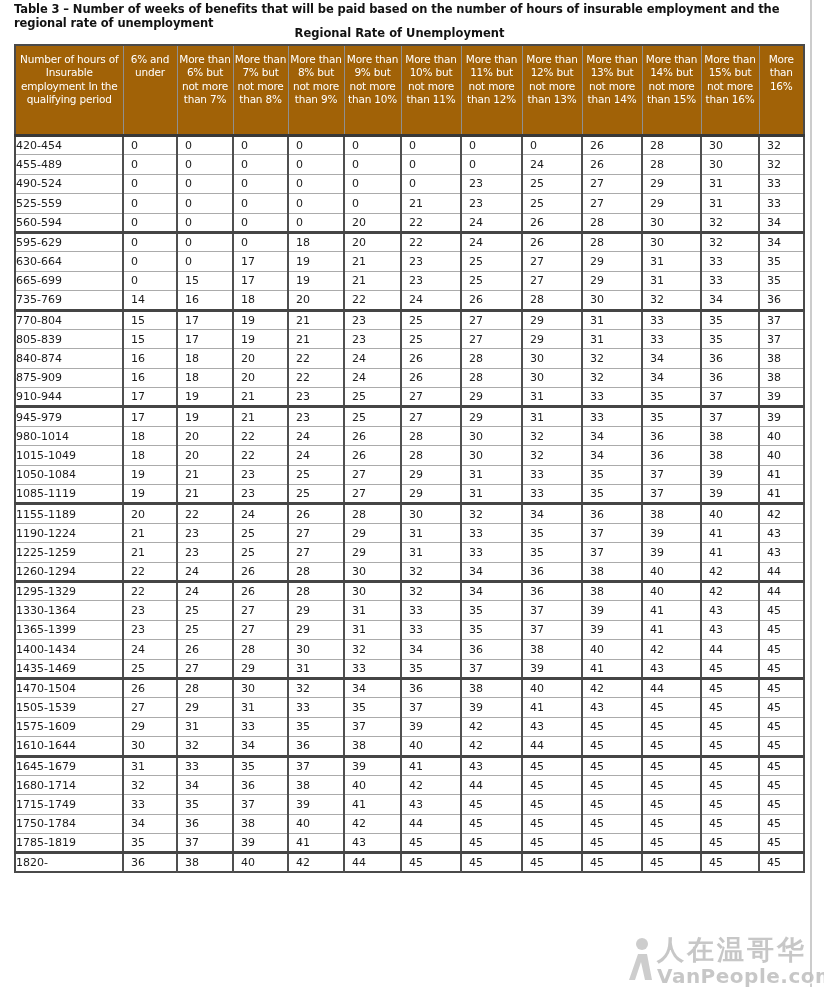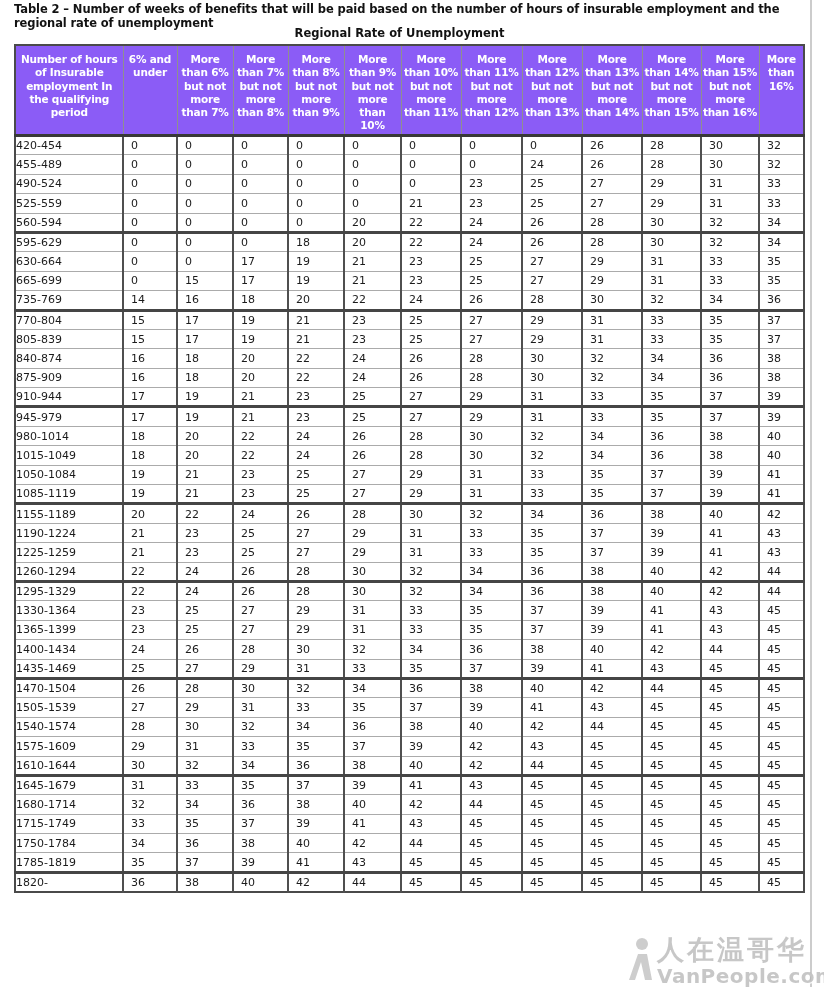--- a/index.html
+++ b/index.html
@@ -14,22 +14,22 @@
   .table-caption{
     position:absolute;left:4px;top:26px;width:791px;text-align:center;
     font-size:11.5px;font-weight:bold;color:#121212;
   }
   table.benefits{
     position:absolute;left:14px;top:44px;
     border-collapse:collapse;table-layout:fixed;
     border:2px solid #4a4a4a;
   }
   thead th{
-    background:#8b5cf6;color:#ffffff;
-    font-size:10.5px;font-weight:bold;line-height:13.3px;letter-spacing:-0.2px;
+    background:#a16207;color:#ffffff;
+    font-size:10.5px;font-weight:normal;line-height:13.3px;letter-spacing:-0.2px;
     padding:7px 1px 0 1px;height:81px;vertical-align:top;text-align:center;
     border-left:1px solid #8f8f8f;border-bottom:3px solid #383838;
   }
   thead th:first-child{border-left:none;}
   tbody th,tbody td{
     background:#ffffff;color:#1b1b1b;
     font-size:11px;font-weight:normal;text-align:left;vertical-align:middle;
     height:19.4px;padding:0 1px 0 7px;box-sizing:border-box;
     border-left:2px solid #4f4f4f;border-bottom:1px solid #ababab;
   }
@@ -48,21 +48,21 @@
   }
   .watermark .wm-row{display:flex;align-items:flex-start;}
   .watermark .wm-logo{width:30px;height:46px;flex:0 0 30px;margin-right:2px;}
   .watermark .wm-texts{flex:1;}
   .watermark .wm-cn{font-size:27px;font-weight:bold;letter-spacing:3px;white-space:nowrap;}
   .watermark .wm-en{font-size:20px;font-weight:bold;letter-spacing:0.5px;margin-top:3px;white-space:nowrap;}
 </style>
 </head>
 <body>
 
-<div class="page-title">Table 2 – Number of weeks of benefits that will be paid based on the number of hours of insurable employment and the regional rate of unemployment</div>
+<div class="page-title">Table 3 – Number of weeks of benefits that will be paid based on the number of hours of insurable employment and the regional rate of unemployment</div>
 <div class="table-caption">Regional Rate of Unemployment</div>
 
 <table class="benefits">
     <colgroup>
       <col style="width: 108px;">
       <col style="width: 54px;">
       <col style="width: 56px;">
       <col style="width: 55px;">
       <col style="width: 56px;">
       <col style="width: 57px;">
@@ -536,35 +536,20 @@
         <td>35</td>
         <td>37</td>
         <td>39</td>
         <td>41</td>
         <td>43</td>
         <td>45</td>
         <td>45</td>
         <td>45</td>
       </tr>
       <tr>
-        <th>1540-1574</th>
-        <td>28</td>
-        <td>30</td>
-        <td>32</td>
-        <td>34</td>
-        <td>36</td>
-        <td>38</td>
-        <td>40</td>
-        <td>42</td>
-        <td>44</td>
-        <td>45</td>
-        <td>45</td>
-        <td>45</td>
-      </tr>
-      <tr>
         <th>1575-1609</th>
         <td>29</td>
         <td>31</td>
         <td>33</td>
         <td>35</td>
         <td>37</td>
         <td>39</td>
         <td>42</td>
         <td>43</td>
         <td>45</td>

